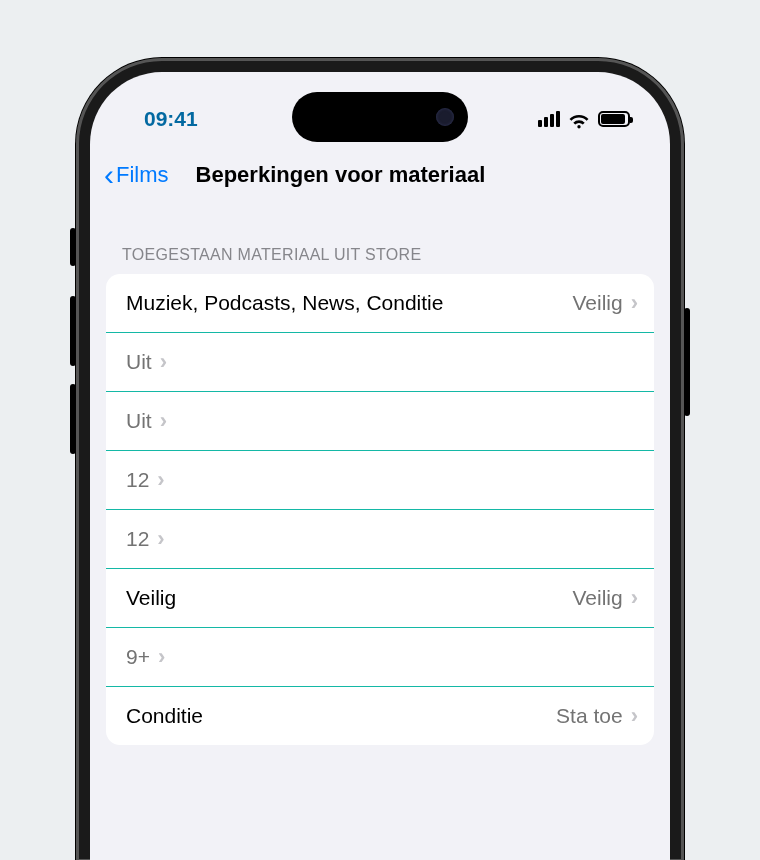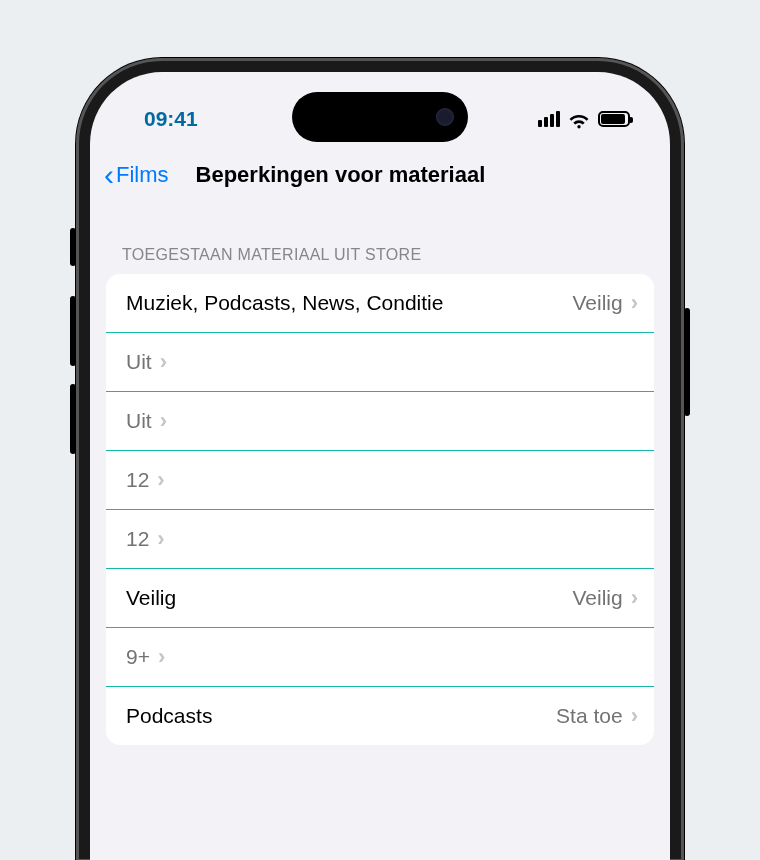--- a/index.html
+++ b/index.html
@@ -158,20 +158,20 @@
       <div class="row">
         <span class="label">Veilig</span>
         <span class="value">Veilig</span>
         <span class="chev">›</span>
       </div>
       <div class="row">
         <span class="value">9+</span>
         <span class="chev">›</span>
       </div>
       <div class="row">
-        <span class="label">Podcasts</span>
+        <span class="label">Conditie</span>
         <span class="value">Sta toe</span>
         <span class="chev">›</span>
       </div>
     </div>
 
   </div>
 </div>
 
 </body></html>

